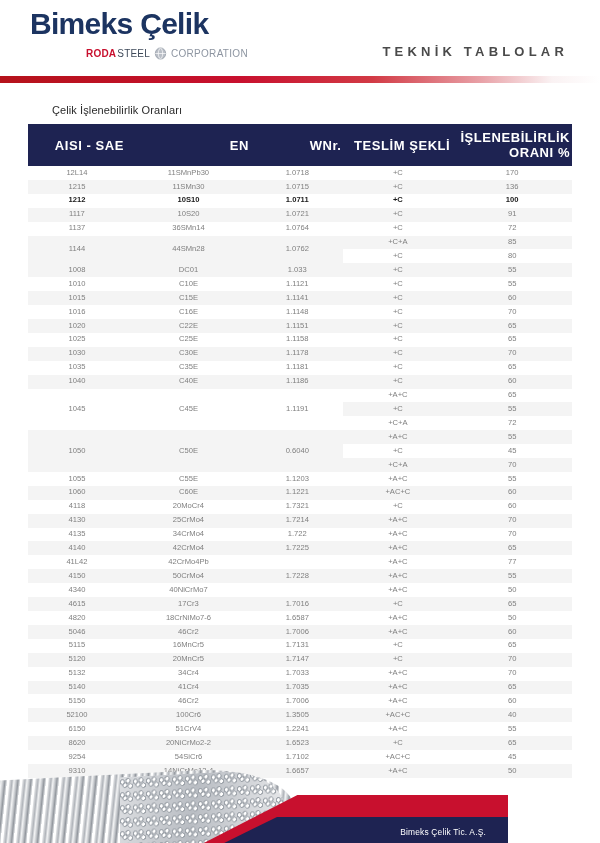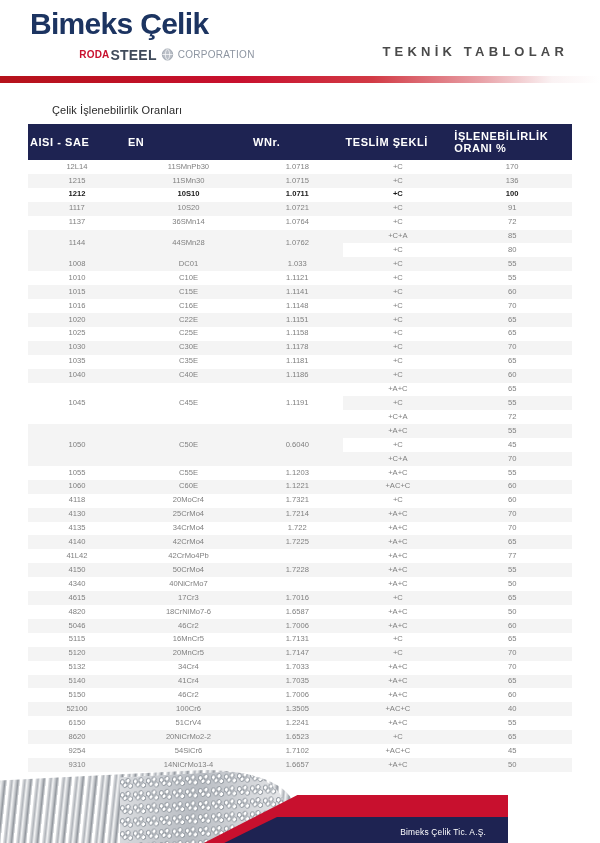--- a/index.html
+++ b/index.html
@@ -42,22 +42,22 @@
     gap: 1px;
     padding-left: 14px;
   }
   .sub-roda {
     font-size: 10px;
     font-weight: bold;
     color: #c8102e;
     letter-spacing: 0.2px;
   }
   .sub-steel {
-    font-size: 14px;
-    font-weight: bold;
+    font-size: 10px;
+    font-weight: normal;
     color: #3f4a5a;
     letter-spacing: 0.2px;
   }
   .globe-icon {
     display: inline-block;
     margin: 0 2px;
     line-height: 0;
   }
   .sub-corp {
     font-size: 10px;
@@ -99,25 +99,25 @@
     margin: 0 28px;
   }
   table.tech-table {
     width: 100%;
     border-collapse: collapse;
     table-layout: fixed;
   }
   table.tech-table thead th {
     background: #1e2352;
     color: #ffffff;
-    font-size: 11px;
+    font-size: 13px;
     font-weight: bold;
     letter-spacing: 0.55px;
     padding: 6px 2px 6px;
-    text-align: left;
+    text-align: right;
     vertical-align: middle;
     border: none;
   }
   col.c-aisi { width: 18%; }
   col.c-en   { width: 23%; }
   col.c-wnr  { width: 17%; }
   col.c-tes  { width: 20%; }
   col.c-isl  { width: 22%; }
 
   table.tech-table tbody td {

